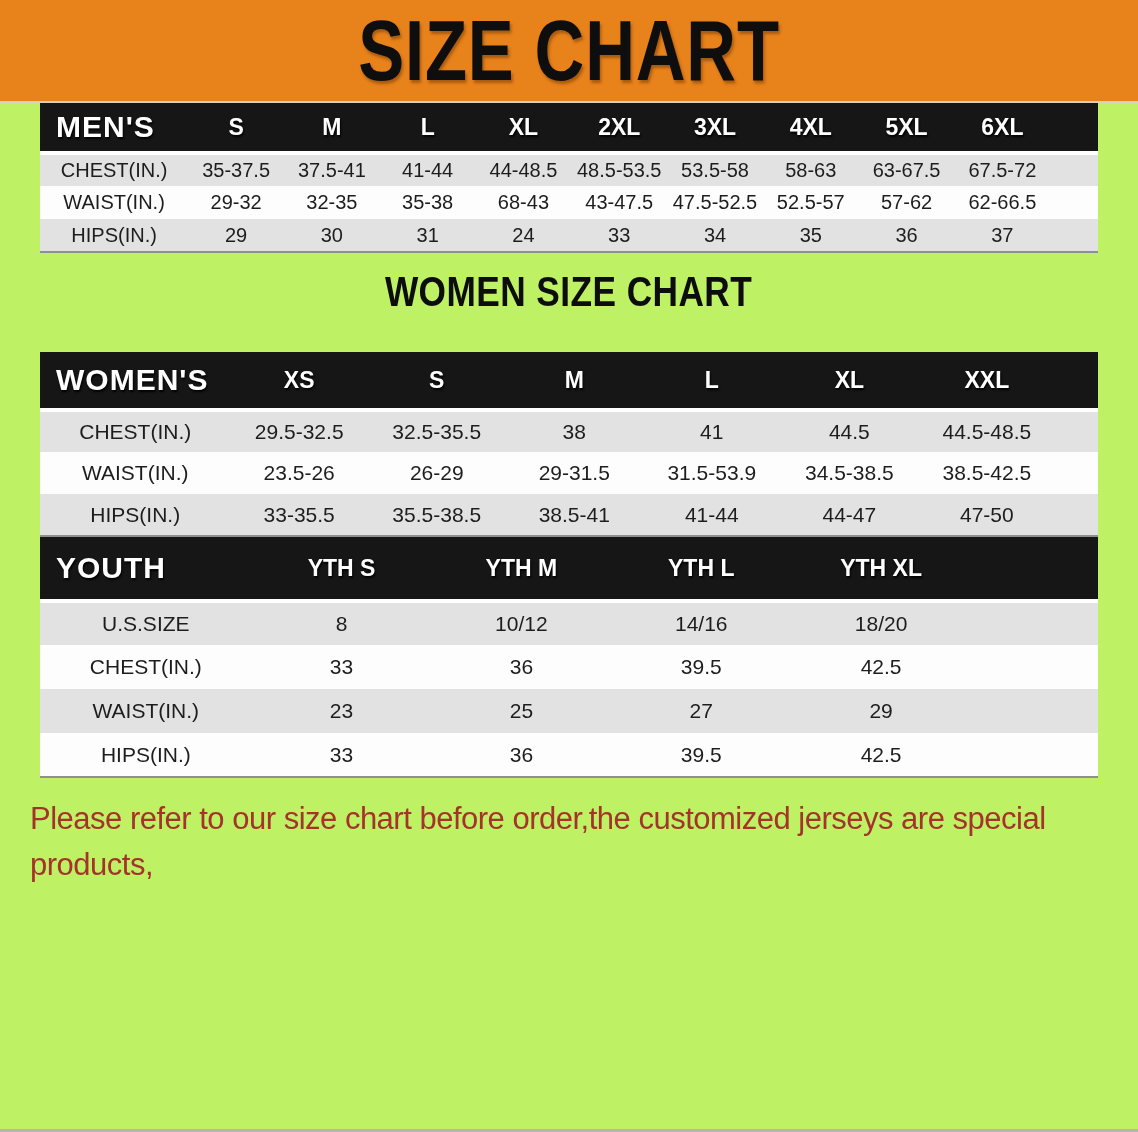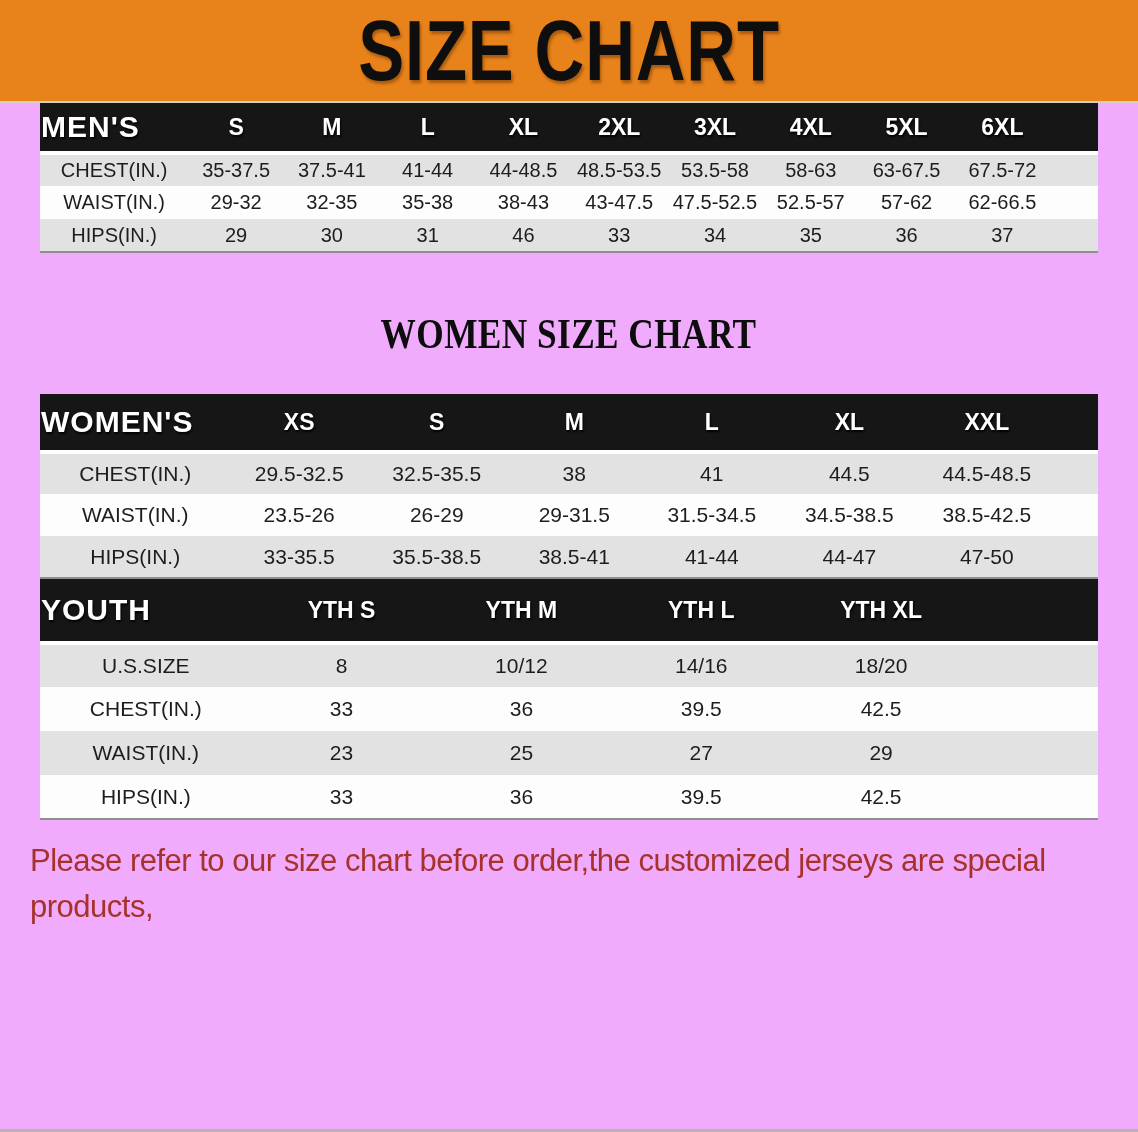--- a/index.html
+++ b/index.html
@@ -1,21 +1,21 @@
 <!DOCTYPE html>
 <html><head>
 <meta charset="utf-8">
 <style>
   * { margin:0; padding:0; box-sizing:border-box; }
   html,body { background:#ffffff; }
   .page {
     position:relative;
     width:1138px; height:1132px;
     overflow:hidden;
-    background:#f0abfc;
+    background:#bef264;
     font-family:"Liberation Sans", sans-serif;
   }
 
   
   .banner {
     width:100%; height:103px;
     background:#E8821B;
     display:flex; align-items:center; justify-content:center;
     border-bottom:2px solid #d9d0c2;
   }
@@ -38,40 +38,40 @@
   .section-heading .cond {
     display:inline-block;
     font-size:41px;
     font-weight:800;
     color:#0d0d0d;
     letter-spacing:0.5px;
     transform:scaleX(0.86) scaleY(1.05);
     white-space:nowrap;
   }
   .h-men   { margin:22px 0 24px; }
-  .h-women { margin:58px 0 30px;font-family:Liberation Serif, serif; }
+  .h-women { margin:16px 0 30px; }
   .h-youth { margin:55px 0 26px; }
 
   
   .table-wrap { width:1058px; margin:0 auto; }
   table.size-table {
     width:100%;
     border-collapse:collapse;
     table-layout:fixed;
   }
   table.size-table thead th {
     background:#161616;
     color:#ffffff;
     border-bottom:4px solid #ffffff;
     text-shadow:1px 2px 2px rgba(0,0,0,0.9);
     vertical-align:middle;
   }
   table.size-table th.group-label {
     text-align:left;
-    padding-left:1px;
+    padding-left:16px;
     font-size:30px;
     font-weight:800;
     letter-spacing:1px;
     white-space:nowrap;
   }
   table.size-table th.col-h {
     font-size:23px;
     font-weight:600;
     text-align:center;
     white-space:nowrap;
@@ -177,34 +177,34 @@
             <td class="val">58-63</td>
             <td class="val">63-67.5</td>
             <td class="val">67.5-72</td>
             <td></td>
           </tr>
           <tr class="plain">
             <td class="row-label">WAIST(IN.)</td>
             <td class="val">29-32</td>
             <td class="val">32-35</td>
             <td class="val">35-38</td>
-            <td class="val">38-43</td>
+            <td class="val">68-43</td>
             <td class="val">43-47.5</td>
             <td class="val">47.5-52.5</td>
             <td class="val">52.5-57</td>
             <td class="val">57-62</td>
             <td class="val">62-66.5</td>
             <td></td>
           </tr>
           <tr class="stripe">
             <td class="row-label">HIPS(IN.)</td>
             <td class="val">29</td>
             <td class="val">30</td>
             <td class="val">31</td>
-            <td class="val">46</td>
+            <td class="val">24</td>
             <td class="val">33</td>
             <td class="val">34</td>
             <td class="val">35</td>
             <td class="val">36</td>
             <td class="val">37</td>
             <td></td>
           </tr>
         </tbody>
       </table>
     </div>
@@ -245,21 +245,21 @@
             <td class="val">41</td>
             <td class="val">44.5</td>
             <td class="val">44.5-48.5</td>
             <td></td>
           </tr>
           <tr class="plain">
             <td class="row-label">WAIST(IN.)</td>
             <td class="val">23.5-26</td>
             <td class="val">26-29</td>
             <td class="val">29-31.5</td>
-            <td class="val">31.5-34.5</td>
+            <td class="val">31.5-53.9</td>
             <td class="val">34.5-38.5</td>
             <td class="val">38.5-42.5</td>
             <td></td>
           </tr>
           <tr class="stripe">
             <td class="row-label">HIPS(IN.)</td>
             <td class="val">33-35.5</td>
             <td class="val">35.5-38.5</td>
             <td class="val">38.5-41</td>
             <td class="val">41-44</td>

